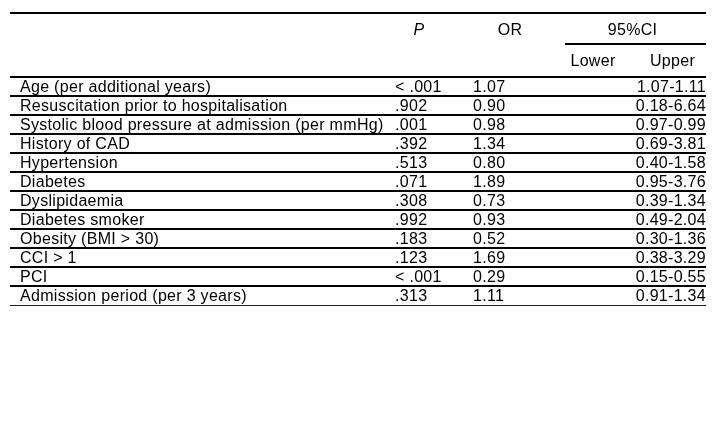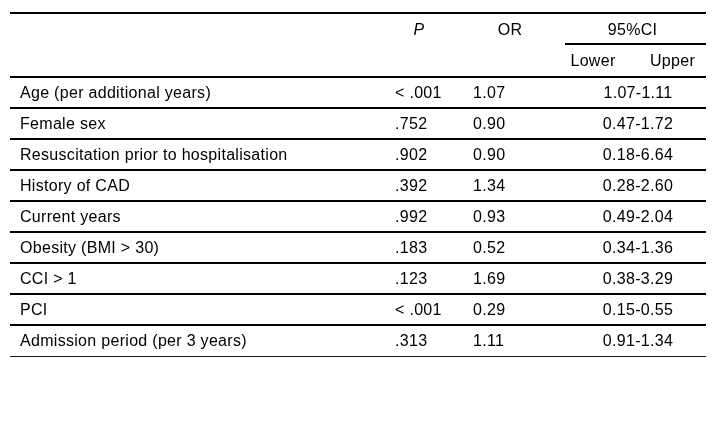--- a/index.html
+++ b/index.html
@@ -40,30 +40,30 @@
   th.ci-group { position: relative; padding-left: 12px; margin-top: 45px; }
   th.ci-group::after {
     content: "";
     position: absolute;
     left: 18px; right: 0; bottom: 0;
     height: 2px;
     background: #000;
   }
 
   tbody td {
-    height: 31px;
+    height: 19px;
     border-bottom: 2px solid #000;
     vertical-align: middle;
     white-space: nowrap;
   }
   tbody tr:last-child td { border-bottom: none; }
 
   td.label { text-align: left; padding-left: 10px; }
   td.p, td.or { text-align: left; }
-  td.ci { text-align: center; padding-left: 23px; }
+  td.ci { text-align: right; padding-left: 23px; }
 </style>
 </head>
 <body>
 
 <div class="page">
   <table class="results">
     <colgroup>
       <col class="c-label">
         <col class="c-p">
         <col class="c-or">
@@ -86,48 +86,66 @@
       </tr>
     </thead>
     <tbody>
       <tr>
         <td class="label">Age (per additional years)</td>
         <td class="p">&lt; .001</td>
         <td class="or">1.07</td>
         <td class="ci" colspan="2">1.07-1.11</td>
       </tr>
       <tr>
-        <td class="label">Female sex</td>
-        <td class="p">.752</td>
-        <td class="or">0.90</td>
-        <td class="ci" colspan="2">0.47-1.72</td>
-      </tr>
-      <tr>
         <td class="label">Resuscitation prior to hospitalisation</td>
         <td class="p">.902</td>
         <td class="or">0.90</td>
         <td class="ci" colspan="2">0.18-6.64</td>
       </tr>
       <tr>
+        <td class="label">Systolic blood pressure at admission (per mmHg)</td>
+        <td class="p">.001</td>
+        <td class="or">0.98</td>
+        <td class="ci" colspan="2">0.97-0.99</td>
+      </tr>
+      <tr>
         <td class="label">History of CAD</td>
         <td class="p">.392</td>
         <td class="or">1.34</td>
-        <td class="ci" colspan="2">0.28-2.60</td>
+        <td class="ci" colspan="2">0.69-3.81</td>
       </tr>
       <tr>
-        <td class="label">Current years</td>
+        <td class="label">Hypertension</td>
+        <td class="p">.513</td>
+        <td class="or">0.80</td>
+        <td class="ci" colspan="2">0.40-1.58</td>
+      </tr>
+      <tr>
+        <td class="label">Diabetes</td>
+        <td class="p">.071</td>
+        <td class="or">1.89</td>
+        <td class="ci" colspan="2">0.95-3.76</td>
+      </tr>
+      <tr>
+        <td class="label">Dyslipidaemia</td>
+        <td class="p">.308</td>
+        <td class="or">0.73</td>
+        <td class="ci" colspan="2">0.39-1.34</td>
+      </tr>
+      <tr>
+        <td class="label">Diabetes smoker</td>
         <td class="p">.992</td>
         <td class="or">0.93</td>
         <td class="ci" colspan="2">0.49-2.04</td>
       </tr>
       <tr>
         <td class="label">Obesity (BMI &gt; 30)</td>
         <td class="p">.183</td>
         <td class="or">0.52</td>
-        <td class="ci" colspan="2">0.34-1.36</td>
+        <td class="ci" colspan="2">0.30-1.36</td>
       </tr>
       <tr>
         <td class="label">CCI &gt; 1</td>
         <td class="p">.123</td>
         <td class="or">1.69</td>
         <td class="ci" colspan="2">0.38-3.29</td>
       </tr>
       <tr>
         <td class="label">PCI</td>
         <td class="p">&lt; .001</td>

